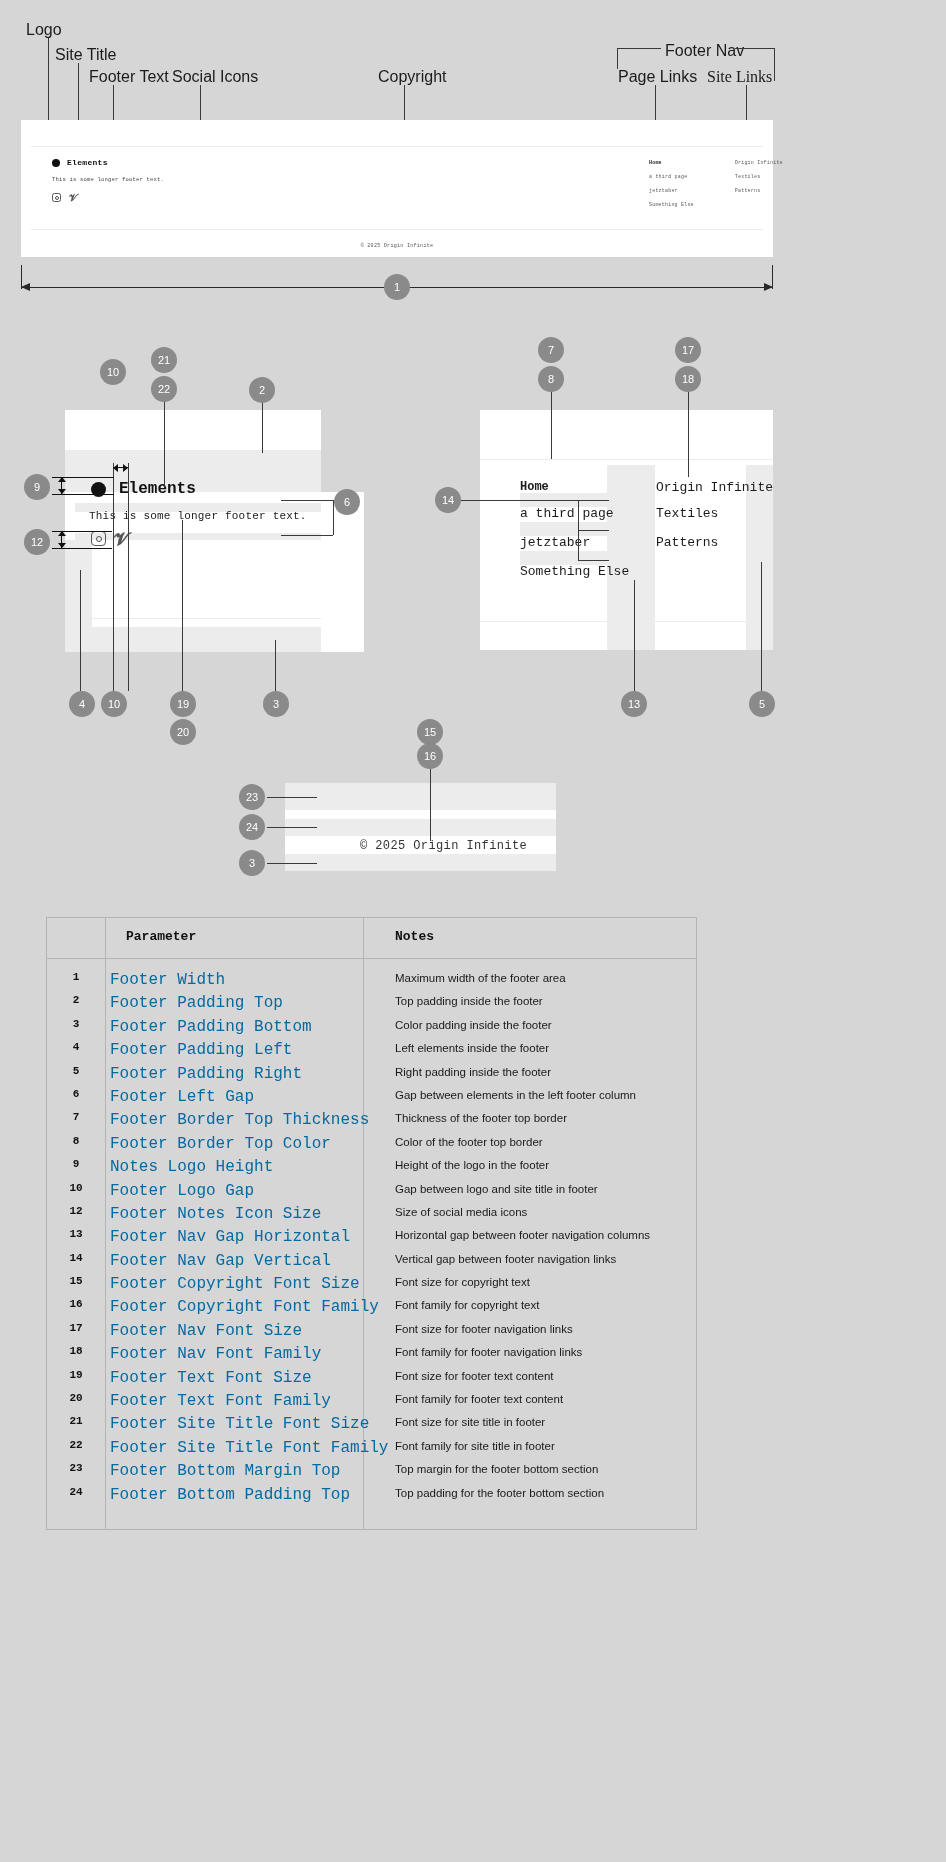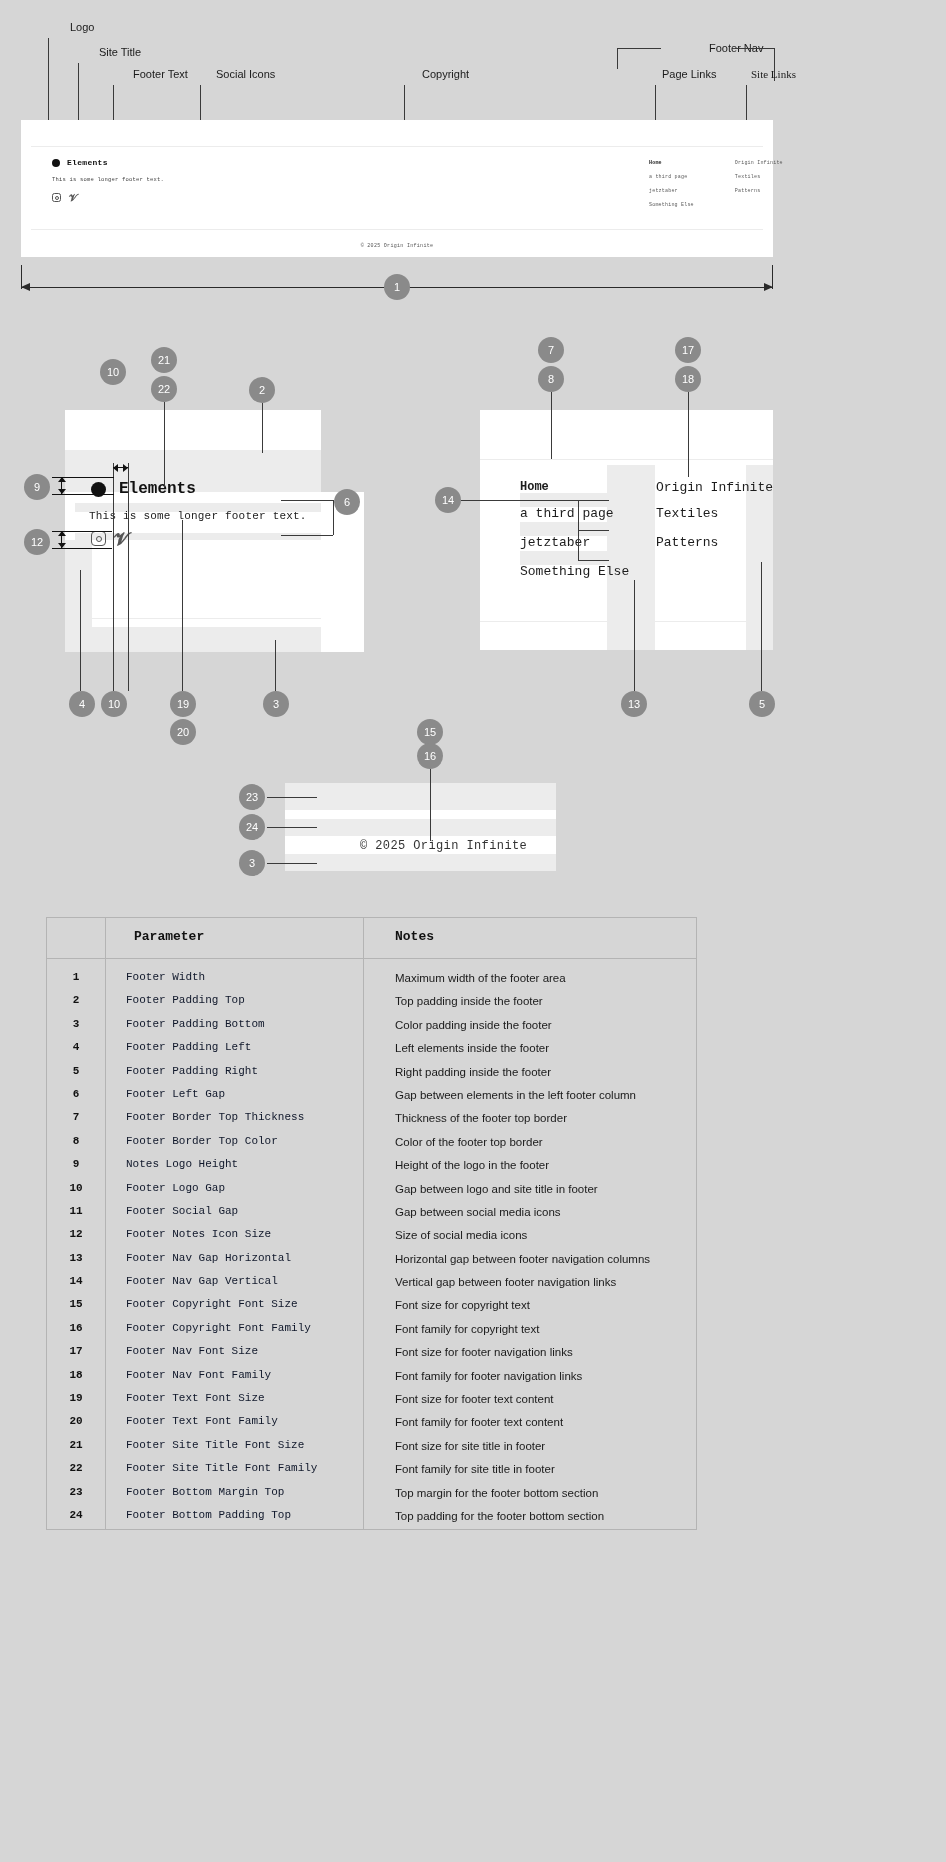--- a/index.html
+++ b/index.html
@@ -21,25 +21,24 @@
     width: 26px; height: 26px;
     border-radius: 50%;
     background: #8a8a8a;
     color: #fff;
     font-size: 11px;
     display: flex; align-items: center; justify-content: center;
     font-family: "Liberation Sans", sans-serif;
   }
   .anno-label {
     position: absolute;
-    font-size: 11px;
+    font-size: 16px;
     color: #1b1b1b;
     white-space: nowrap;
     font-family: "Liberation Sans", sans-serif;
-    margin-left: 44px;
   }
 
   
   .preview {
     position: absolute;
     left: 21px; top: 120px;
     width: 752px; height: 137px;
     background: #ffffff;
   }
   .preview .topborder {
@@ -109,32 +108,32 @@
     position: absolute;
     left: 46px; top: 917px;
     width: 651px; height: 613px;
     border: 1px solid #b4b4b4;
     background: transparent;
   }
   .ptable .hdr { position: relative; height: 41px; border-bottom: 1px solid #b4b4b4; }
   .ptable .col-sep1 { position: absolute; left: 58px; top: 0; bottom: 0; width: 1px; background: #b4b4b4; }
   .ptable .col-sep2 { position: absolute; left: 316px; top: 0; bottom: 0; width: 1px; background: #b4b4b4; }
   .ptable .hdr-param { position: absolute; left: 79px; top: 11px; font-size: 13px; font-weight: bold; color: #111;
-                       font-family: "Liberation Mono", monospace; margin-left: 8px; }
+                       font-family: "Liberation Mono", monospace; }
   .ptable .hdr-notes { position: absolute; left: 348px; top: 11px; font-size: 13px; font-weight: bold; color: #111;
                        font-family: "Liberation Mono", monospace; }
   .trow { position: relative; height: 23.4px; }
   .trow .num {
     position: absolute; left: 0; width: 58px; text-align: center; top: 4px;
     font-size: 11px; font-weight: bold; color: #111;
     font-family: "Liberation Mono", monospace;
   }
   .trow .pname {
-    position: absolute; left: 79px; top: 4px;
-    font-size: 11px; color: #0f172a; white-space: nowrap;
+    position: absolute; left: 63px; top: 4px;
+    font-size: 16px; color: #0369a1; white-space: nowrap;
     font-family: "Liberation Mono", monospace;
   }
   .trow .pnote {
     position: absolute; left: 348px; top: 5px;
     font-size: 11.5px; color: #1a1a1a; white-space: nowrap;
     font-family: "Liberation Sans", sans-serif;
   }
   .tbody { position: relative; padding-top: 8px; }
 </style>
 </head>
@@ -371,25 +370,20 @@
           <span class="num">9</span>
           <span class="pname">Notes Logo Height</span>
           <span class="pnote">Height of the logo in the footer</span>
         </div>
       <div class="trow">
           <span class="num">10</span>
           <span class="pname">Footer Logo Gap</span>
           <span class="pnote">Gap between logo and site title in footer</span>
         </div>
       <div class="trow">
-          <span class="num">11</span>
-          <span class="pname">Footer Social Gap</span>
-          <span class="pnote">Gap between social media icons</span>
-        </div>
-      <div class="trow">
           <span class="num">12</span>
           <span class="pname">Footer Notes Icon Size</span>
           <span class="pnote">Size of social media icons</span>
         </div>
       <div class="trow">
           <span class="num">13</span>
           <span class="pname">Footer Nav Gap Horizontal</span>
           <span class="pnote">Horizontal gap between footer navigation columns</span>
         </div>
       <div class="trow">

